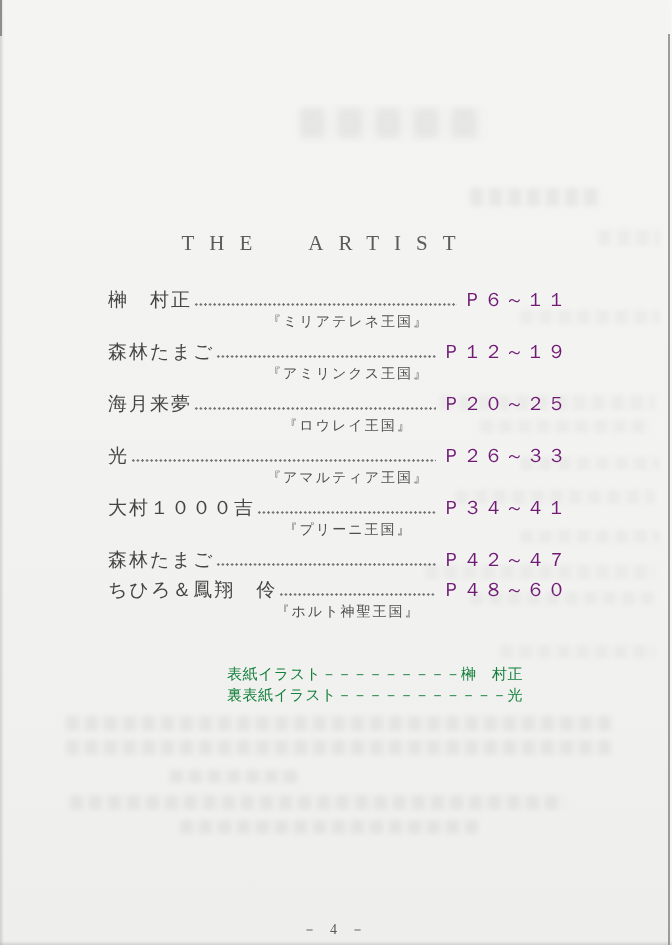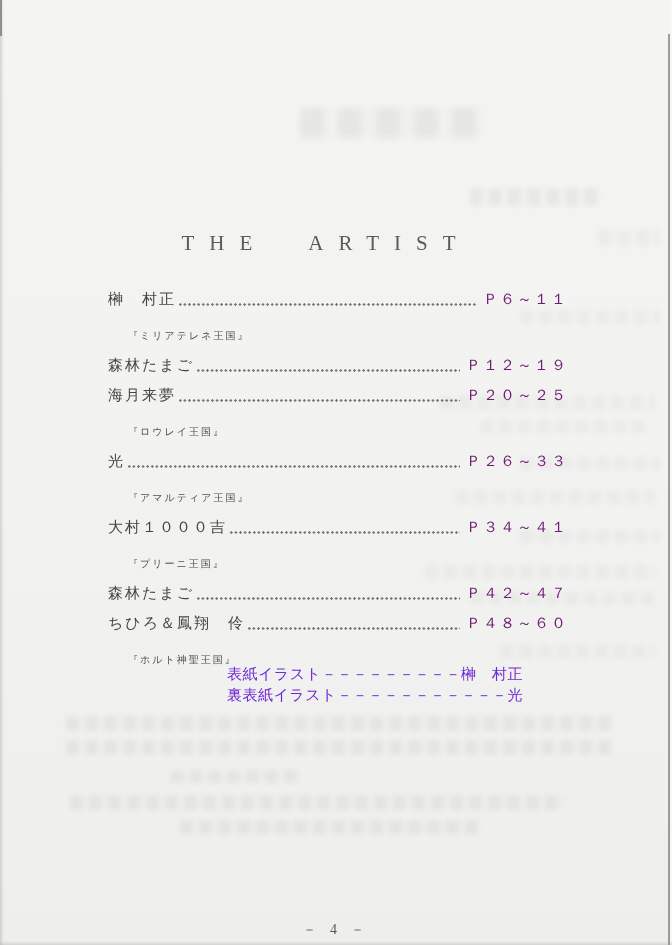--- a/index.html
+++ b/index.html
@@ -64,41 +64,42 @@
     transform: translateX(-10px);
     white-space: nowrap;
   }
 
   .toc {
     position: absolute; top: 289px; left: 108px; width: 460px;
   }
   .toc-entry { margin-bottom: 9px; }
   .entry-line {
     display: flex; align-items: baseline;
-    font-size: 15px; line-height: 21px;
+    font-size: 19px; line-height: 21px;
     letter-spacing: 2px; white-space: nowrap;
     color: #454545;
   }
   .leader {
     flex: 1 1 auto; min-width: 30px; align-self: stretch;
     margin: 0 6px 0 2px;
     background: radial-gradient(circle, rgba(95,95,95,0.85) 1px, rgba(0,0,0,0) 1.35px)
                 0 13px / 4.6px 4.6px repeat-x;
   }
   .page-range { letter-spacing: 2px; color: #701a75; }
   .work-line {
-    font-size: 10px; line-height: 21px; margin-top: 15px;
+    font-size: 14px; line-height: 21px; margin-top: 1px;
     padding-left: 20px; letter-spacing: 2px; color: #4f4f4f;
     white-space: nowrap;
+    text-align: center;
   }
 
   .credits {
     position: absolute; top: 664px; left: 227px;
     font-size: 15px; line-height: 21px;
-    letter-spacing: 0.5px; color: #6d28d9;
+    letter-spacing: 0.5px; color: #15803d;
     white-space: nowrap;
   }
 
   .page-number {
     position: absolute; top: 921px; left: 0; width: 100%;
     text-align: center;
     font-size: 14px; letter-spacing: 5px;
     color: #585858;
   }
 </style>
@@ -143,20 +144,21 @@
     </div>
     <div class="work-line">『ミリアテレネ王国』</div>
   </div>
 
   <div class="toc-entry">
     <div class="entry-line">
       <span>森林たまご</span>
       <span class="leader"></span>
       <span class="page-range">Ｐ１２～１９</span>
     </div>
+    <div class="work-line">『アミリンクス王国』</div>
   </div>
 
   <div class="toc-entry">
     <div class="entry-line">
       <span>海月来夢</span>
       <span class="leader"></span>
       <span class="page-range">Ｐ２０～２５</span>
     </div>
     <div class="work-line">『ロウレイ王国』</div>
   </div>

